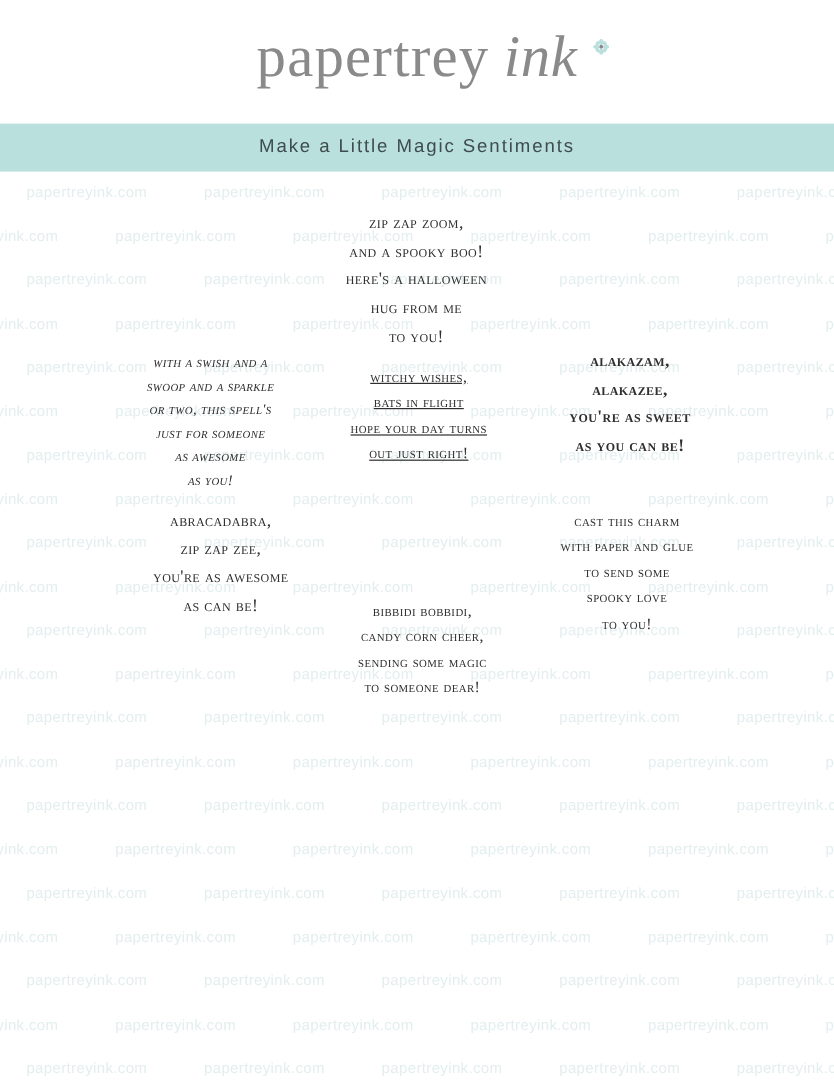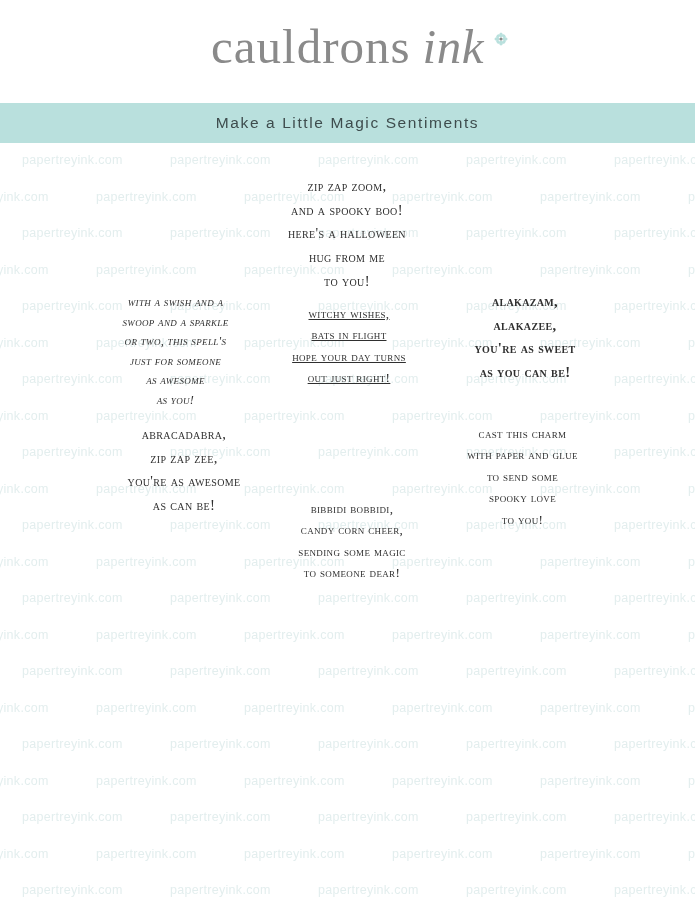--- a/index.html
+++ b/index.html
@@ -140,21 +140,21 @@
 
   #b-bibbidi  { left: 262px; top: 355px; width: 180px; }
 </style>
 </head>
 <body>
 
 <div id="page">
 
   <div class="logo-wrap">
     <div class="logo-text">
-      <span class="papertrey">cauldrons</span><span class="ink">ink</span>
+      <span class="papertrey">papertrey</span><span class="ink">ink</span>
     </div>
     <svg class="logo-flower" viewBox="0 0 20 20">
       <g fill="#b9e0dd">
         <ellipse cx="10" cy="4.2" rx="2.5" ry="3.6"></ellipse>
         <ellipse cx="10" cy="15.8" rx="2.5" ry="3.6"></ellipse>
         <ellipse cx="4.2" cy="10" rx="3.6" ry="2.5"></ellipse>
         <ellipse cx="15.8" cy="10" rx="3.6" ry="2.5"></ellipse>
         <ellipse cx="5.9" cy="5.9" rx="3.1" ry="2.2" transform="rotate(-45 5.9 5.9)"></ellipse>
         <ellipse cx="14.1" cy="14.1" rx="3.1" ry="2.2" transform="rotate(-45 14.1 14.1)"></ellipse>
         <ellipse cx="14.1" cy="5.9" rx="3.1" ry="2.2" transform="rotate(45 14.1 5.9)"></ellipse>

